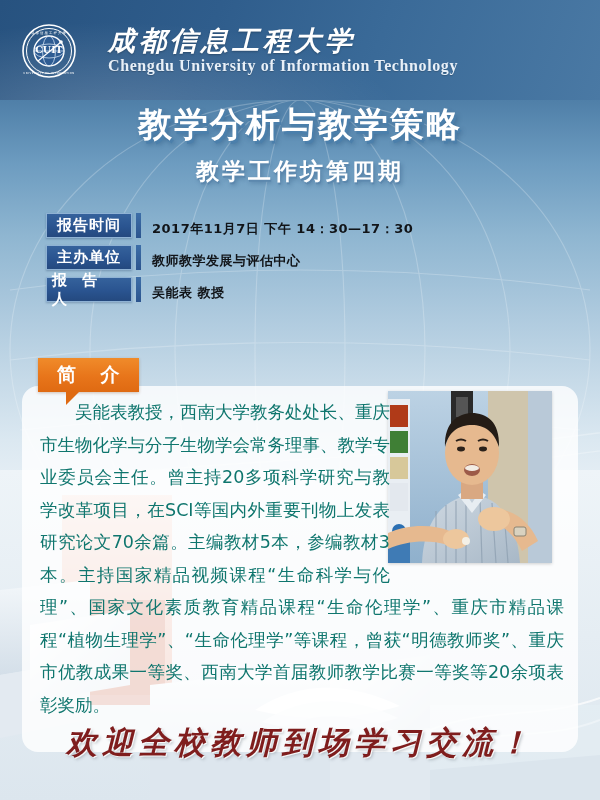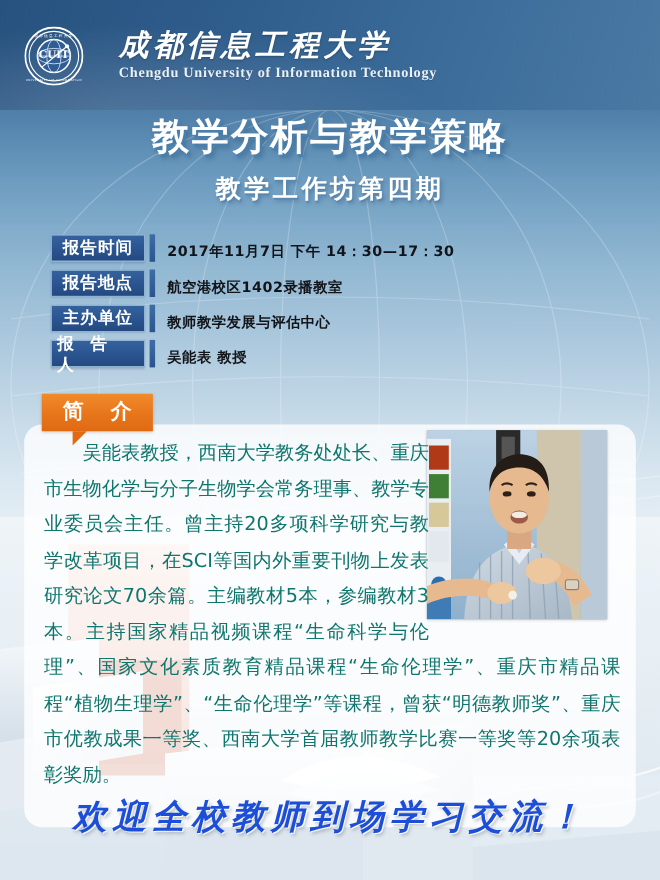--- a/index.html
+++ b/index.html
@@ -38,21 +38,21 @@
   .univ-cn{
     font-family:"DejaVu Serif","Liberation Serif",serif;
     font-size:27px; font-weight:700; color:#ffffff;
     letter-spacing:4px; line-height:1.05;
     font-style:italic;
     text-shadow:0 1px 2px rgba(0,0,0,.25);
     white-space:nowrap;
   }
   .univ-en{
     font-family:"Liberation Serif","DejaVu Serif",serif;
-    font-size:13px; font-weight:700; color:#e8f0f8;
+    font-size:16px; font-weight:700; color:#e8f0f8;
     letter-spacing:.6px; white-space:nowrap;
     text-shadow:0 1px 1px rgba(0,0,0,.2);
   }
 
   
   .sky{
     position:absolute; left:0; top:100px; width:600px; height:400px;
     background:
       linear-gradient(180deg,
         #4f7fa8 0%,
@@ -164,21 +164,21 @@
   }
   .body-text .indent{ display:inline-block; width:2em; }
   .float-photo{
     float:right; width:174px; height:178px; shape-outside:inset(0);
   }
 
   
   .slogan{
     position:absolute; left:0; top:722px; width:600px; text-align:center;
     font-family:"DejaVu Serif","Liberation Serif",serif;
-    font-size:31px; font-weight:700; color:#1d4ed8;
+    font-size:31px; font-weight:700; color:#7f1d1d;
     letter-spacing:5px; font-style:italic;
     text-shadow:1px 1px 0 rgba(255,255,255,.85), 2px 2px 3px rgba(120,130,140,.45);
     white-space:nowrap;
   }
 </style>
 </head>
 <body>
 
 <div class="poster">
 
@@ -282,25 +282,20 @@
   </div>
 
   <div class="info-list">
 
     <div class="info-row">
       <div class="info-label">报告时间</div>
       <div class="info-divider"></div>
       <div class="info-value">2017年11月7日  下午 14：30—17：30</div>
     </div>
 
-    <div class="info-row">
-      <div class="info-label">报告地点</div>
-      <div class="info-divider"></div>
-      <div class="info-value">航空港校区1402录播教室</div>
-    </div>
 
     <div class="info-row">
       <div class="info-label">主办单位</div>
       <div class="info-divider"></div>
       <div class="info-value">教师教学发展与评估中心</div>
     </div>
 
     <div class="info-row">
       <div class="info-label spaced">报 告 人</div>
       <div class="info-divider"></div>

